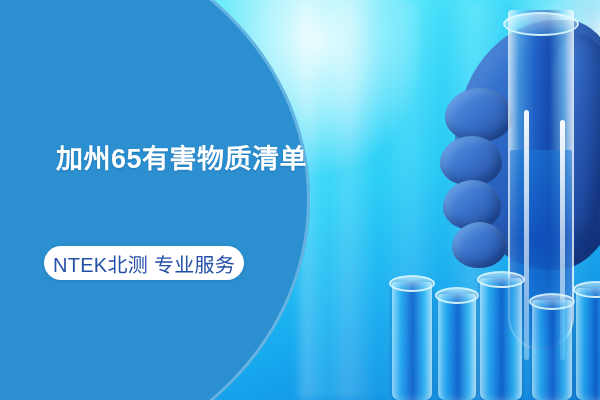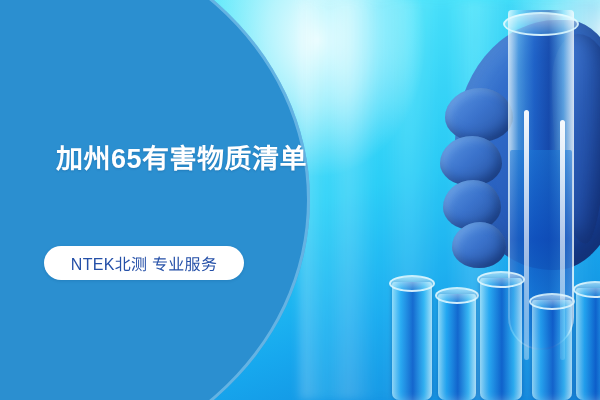--- a/index.html
+++ b/index.html
@@ -168,21 +168,21 @@
   .badge{
     position:absolute;left:44px;top:238px;
     width:200px;height:34px;
     background:#ffffff;
     border-radius:17px;
     display:flex;align-items:center;justify-content:center;
     box-shadow:0 1px 3px rgba(8,60,110,.18);
   }
   .badge-text{
     color:#2550a8;
-    font-size:16px;
+    font-size:20px;
     letter-spacing:.3px;
     white-space:nowrap;
   }
 </style>
 </head>
 <body>
 
 <div id="banner">
 
   <div class="photo">

